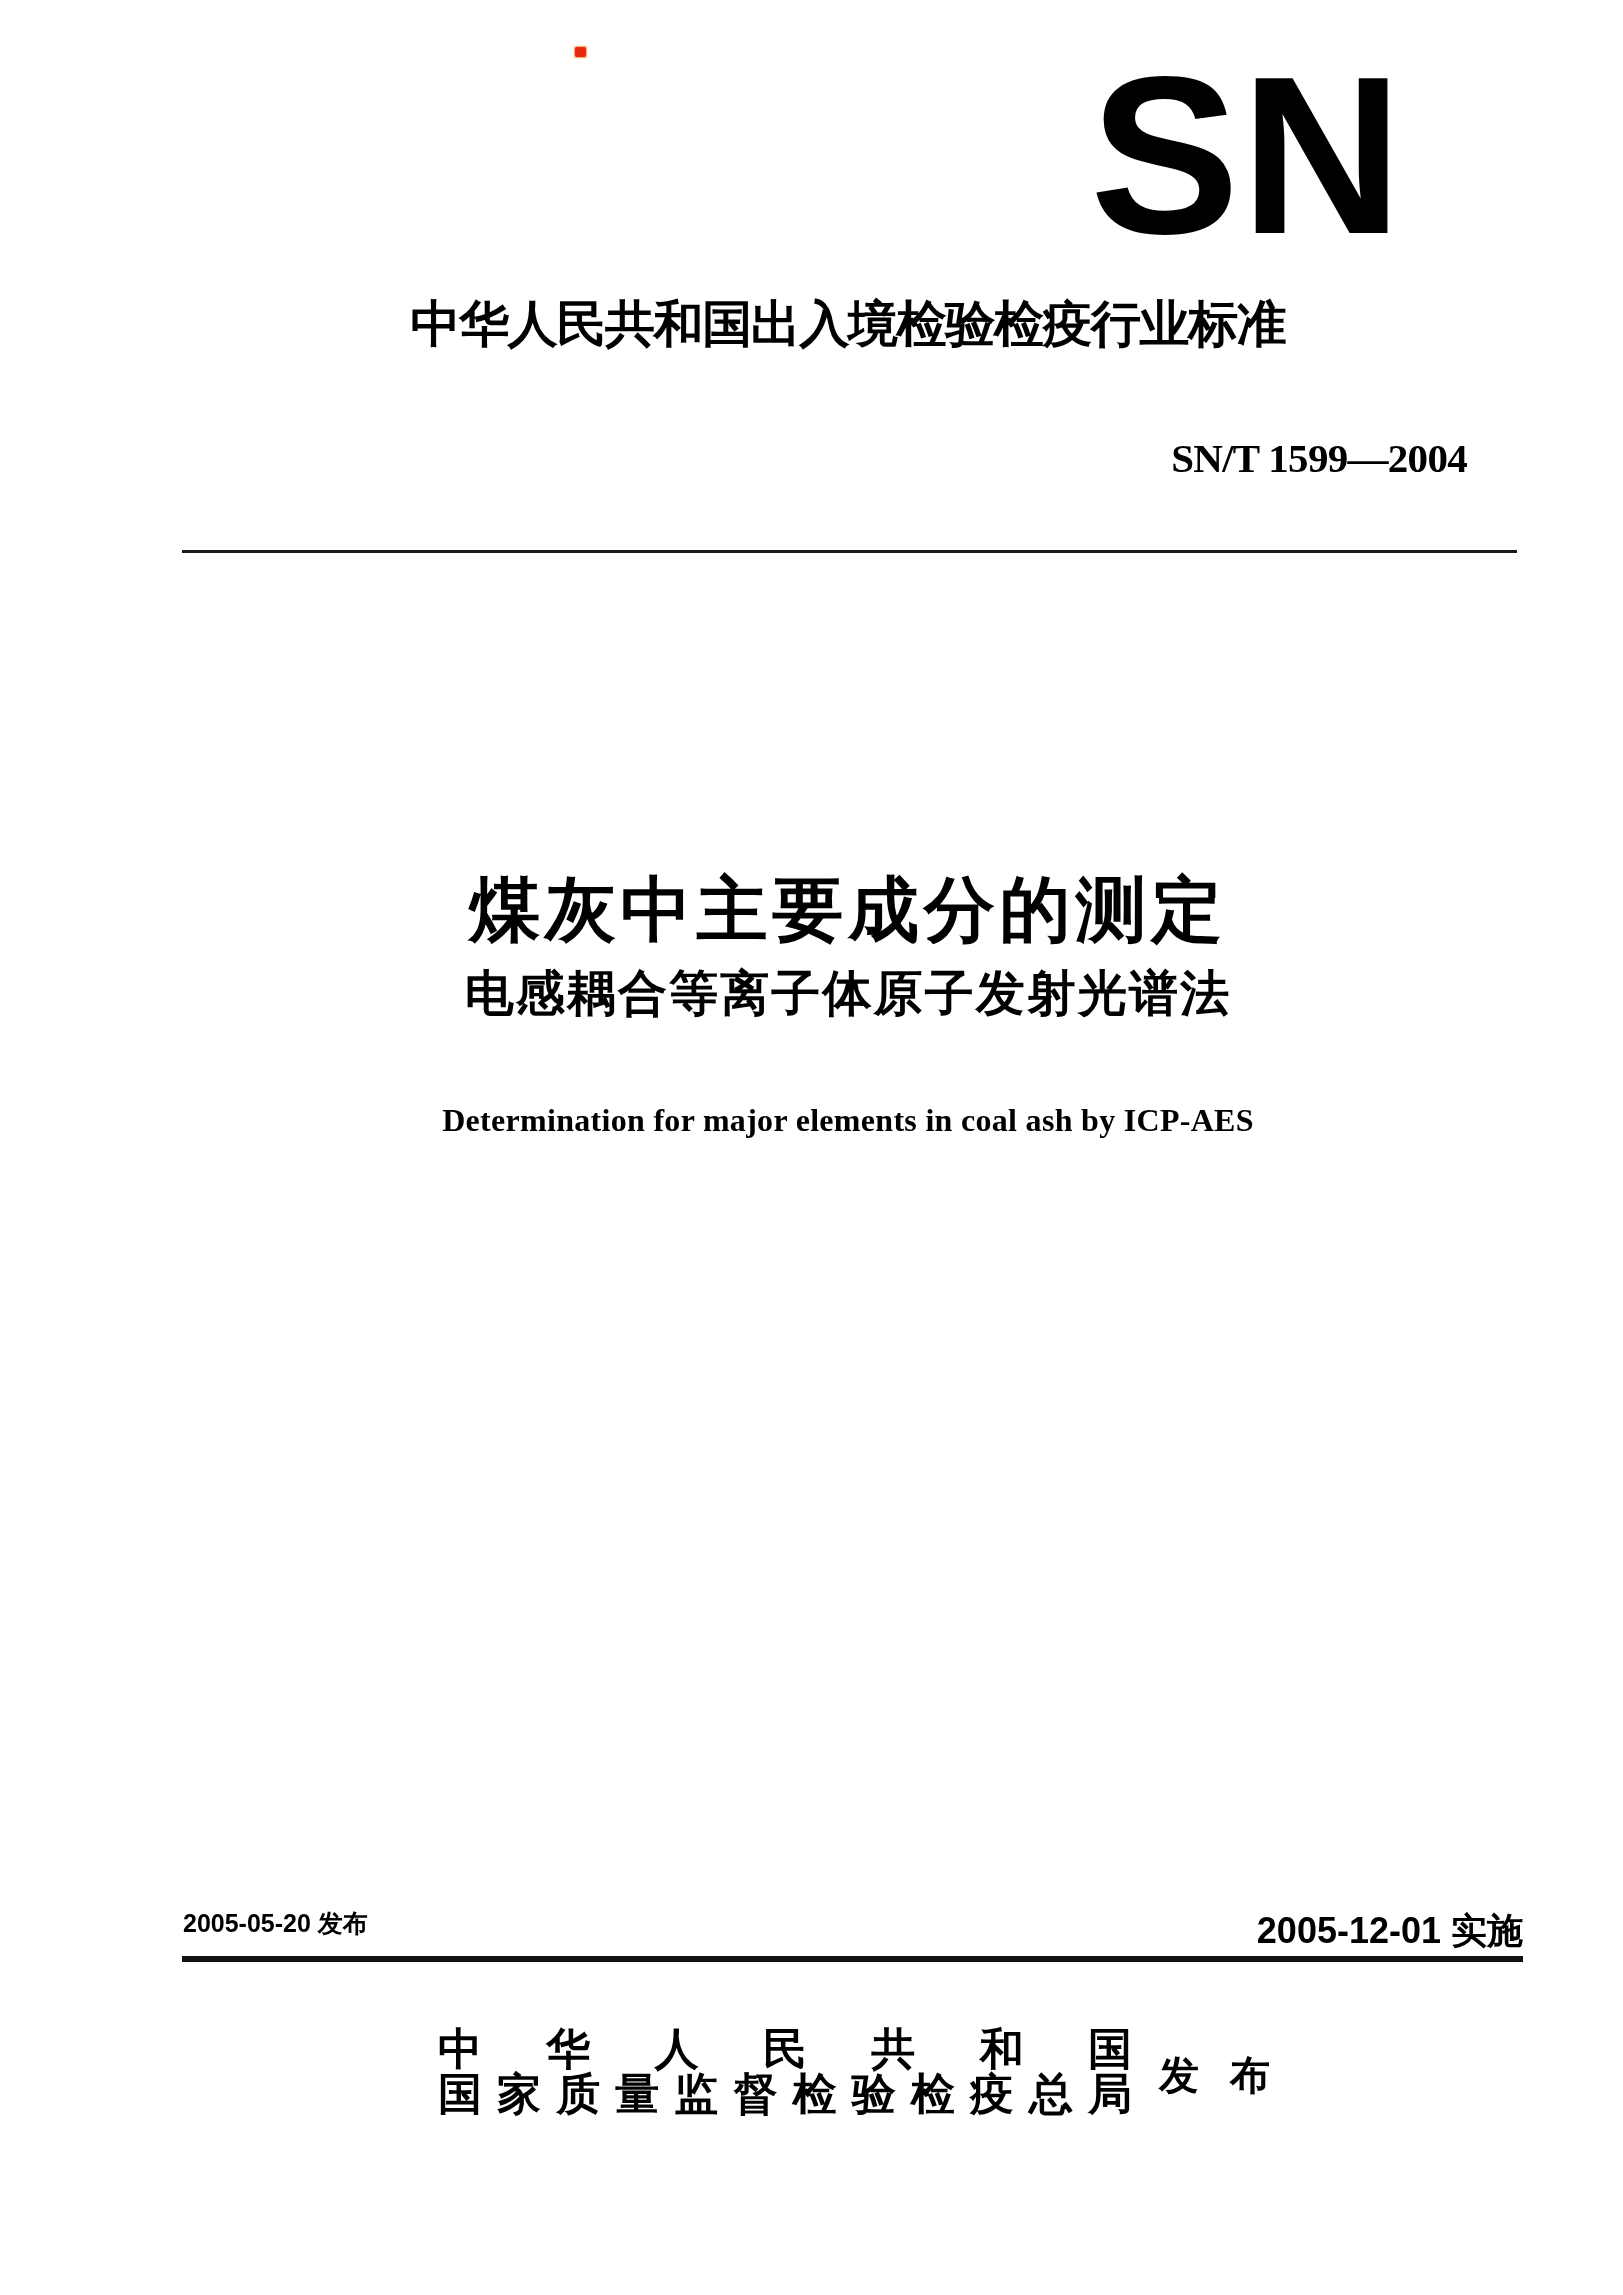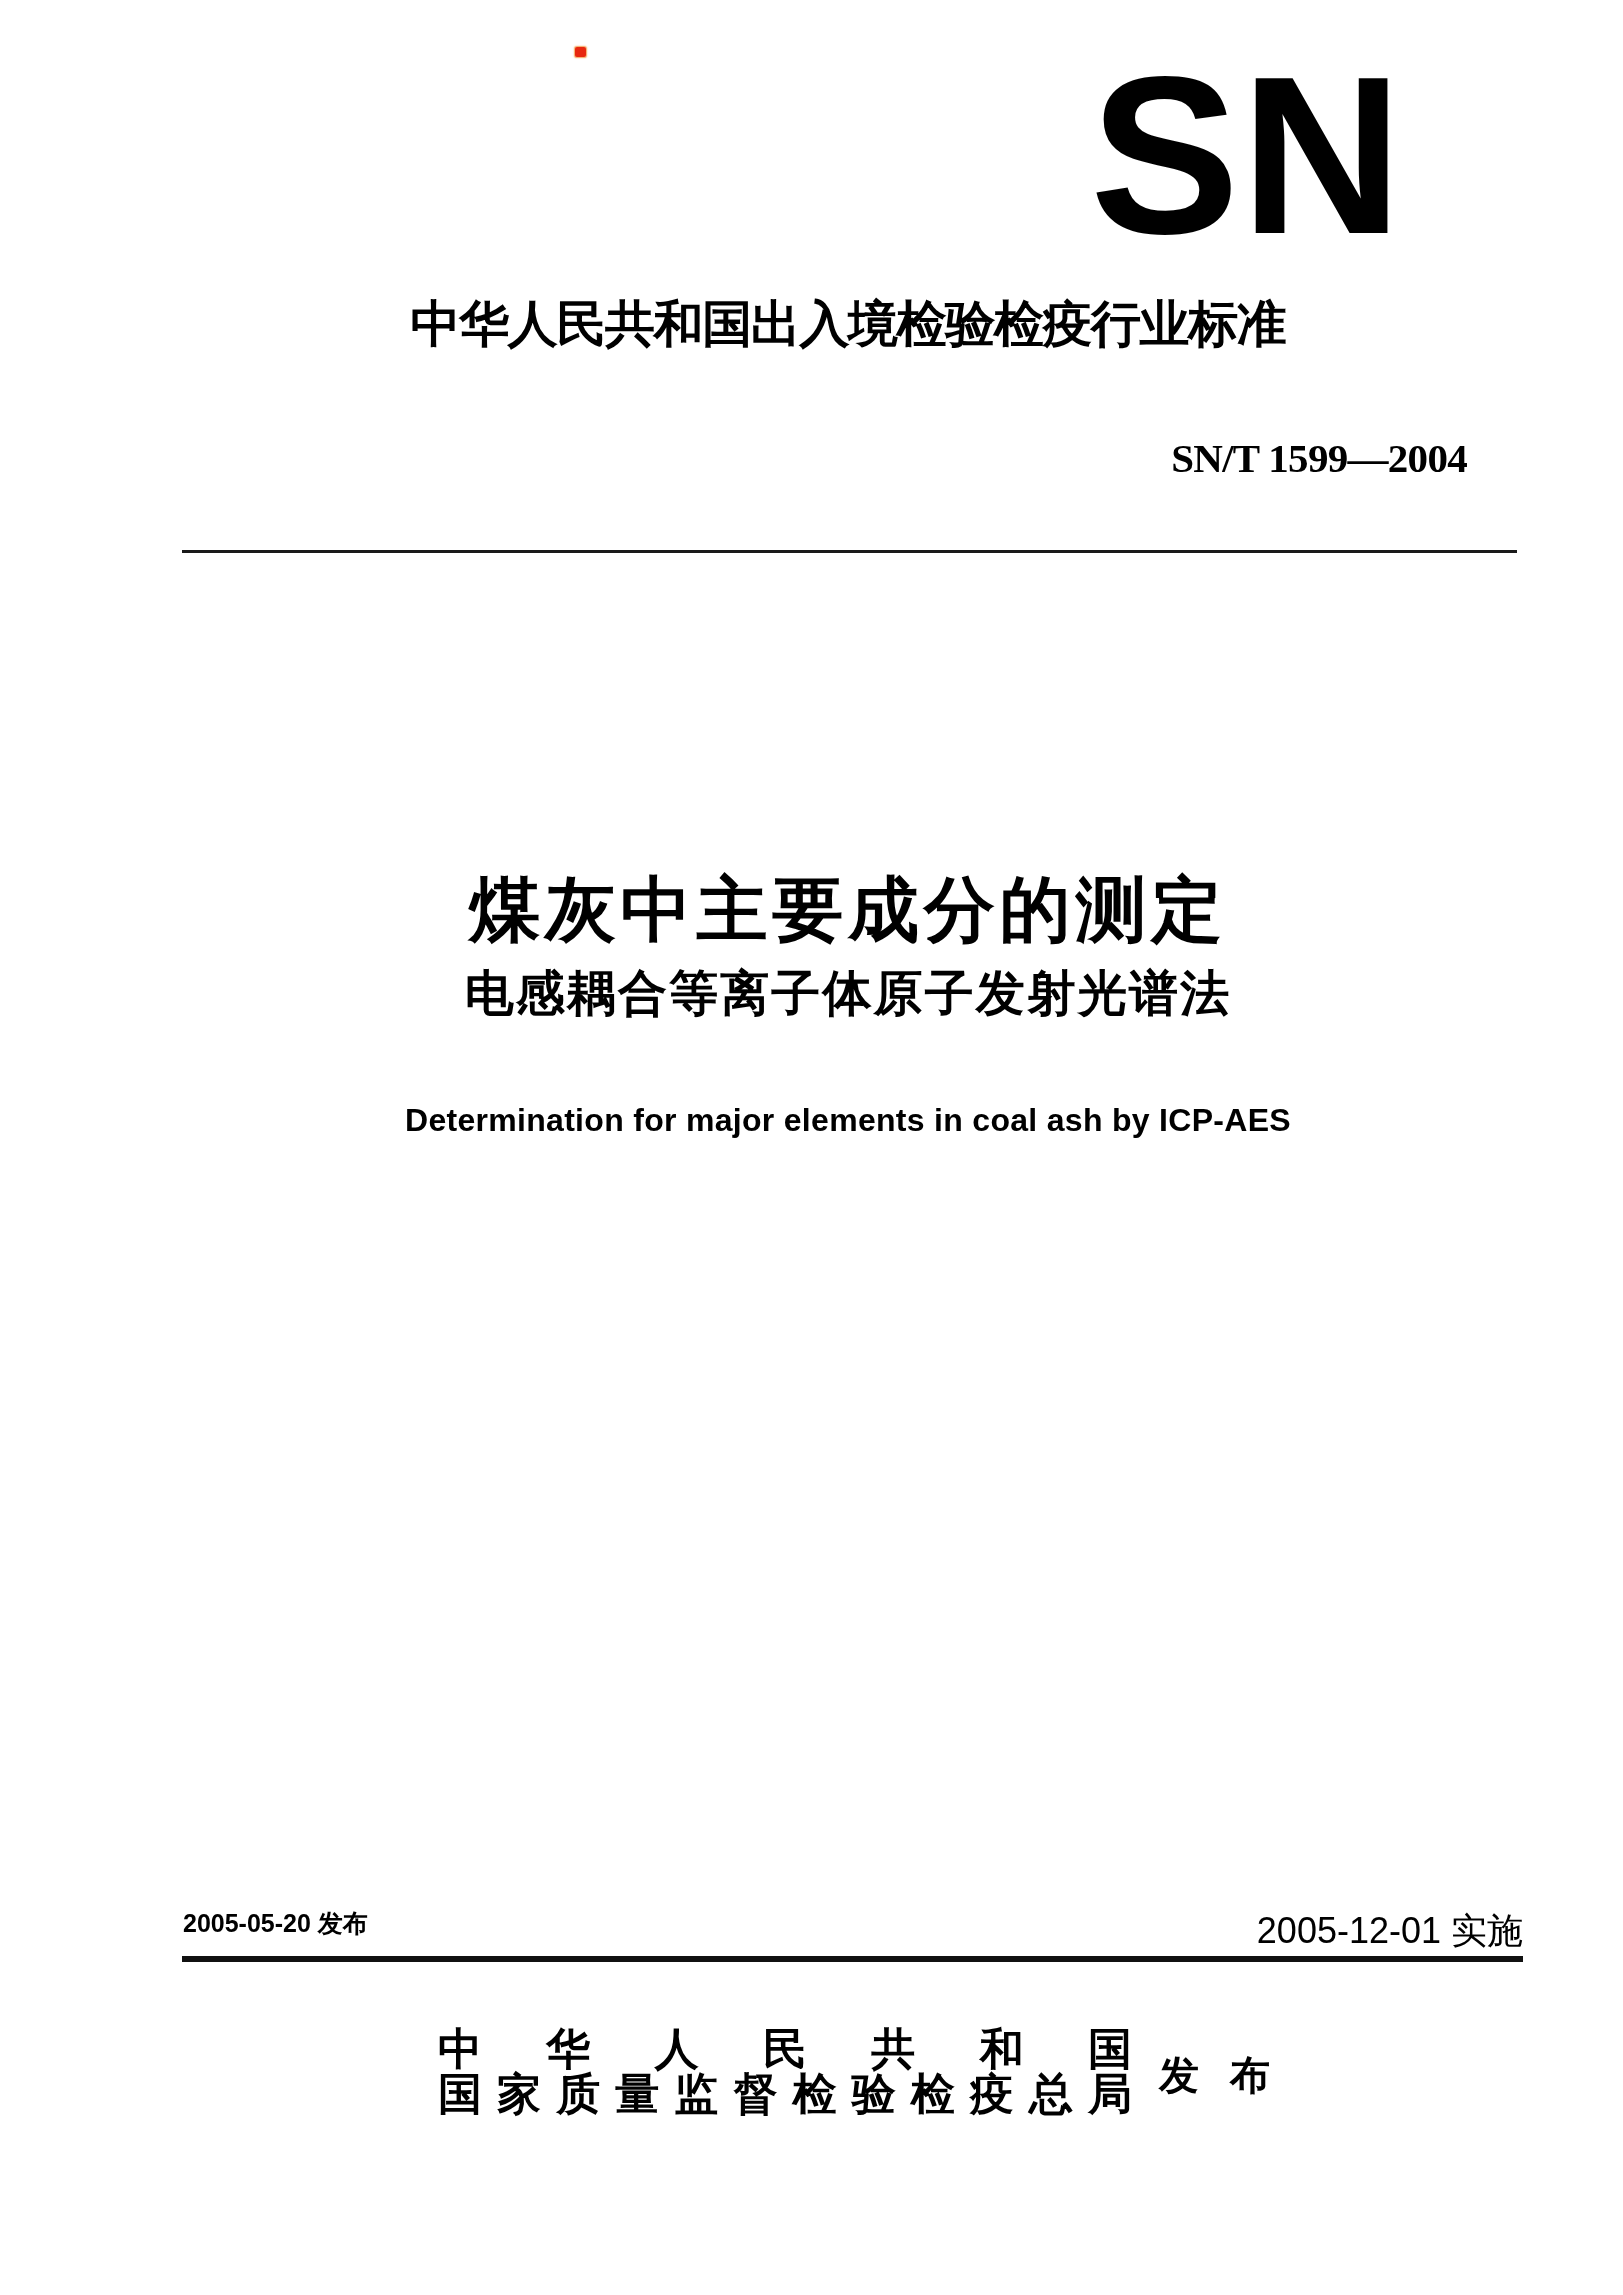--- a/index.html
+++ b/index.html
@@ -98,41 +98,41 @@
     font-weight: bold;
     letter-spacing: 2.1px;
     white-space: nowrap;
   }
   .main-title-en {
     position: absolute;
     top: 1102px;
     left: 141px;
     width: 1414px;
     text-align: center;
-    font-family: Liberation Sans, sans-serif;
+    font-family: Liberation Serif, serif;
     font-weight: bold;
     font-size: 32px;
     letter-spacing: 0.3px;
     white-space: nowrap;
   }
 
   .date-issued {
     position: absolute;
     left: 183px;
     top: 1907px;
     font-size: 25px;
     font-weight: bold;
     white-space: nowrap;
   }
   .date-implemented {
     position: absolute;
     right: 101px;
     top: 1907px;
     font-size: 36px;
-    font-weight: normal;
+    font-weight: bold;
     white-space: nowrap;
   }
 
   .rule-thick {
     position: absolute;
     top: 1956px;
     left: 182px;
     width: 1341px;
     height: 6.2px;
     background: #111111;

